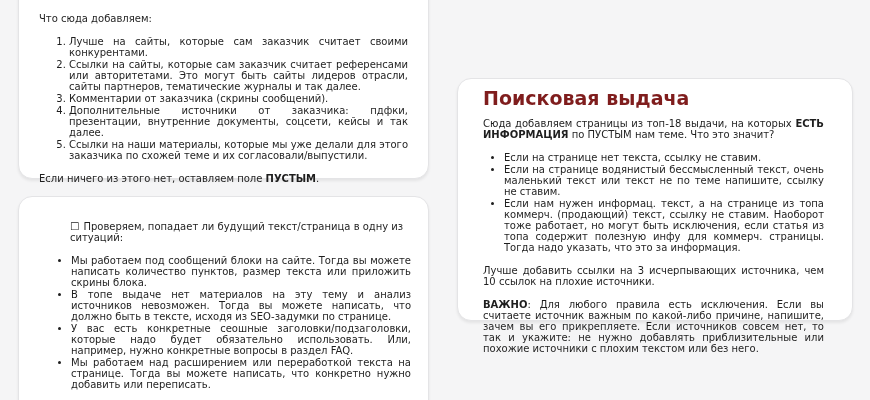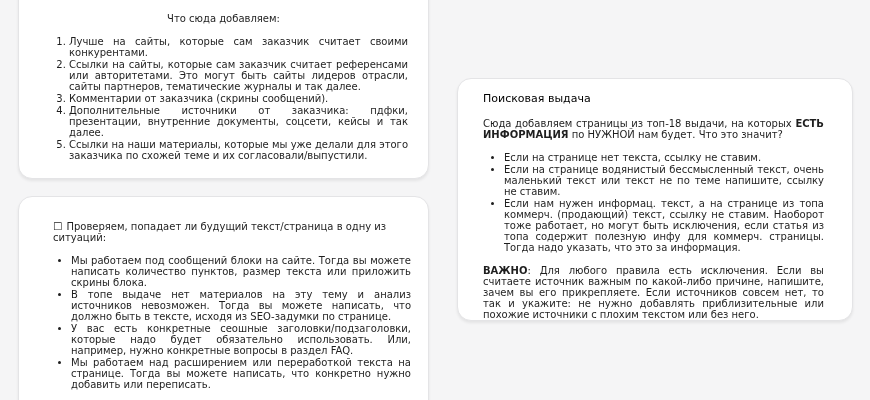--- a/index.html
+++ b/index.html
@@ -34,72 +34,73 @@
     left: 18px; top: 196px;
     width: 411px; height: 420px;
     padding: 12px 17px 0 29px;
   }
   #card-serp {
     left: 457px; top: 78px;
     width: 396px; height: 243px;
     padding: 12px 28px 0 25px;
   }
   .card-title {
-    font-size: 11px;
+    font-size: 19px;
     line-height: 15px;
-    font-weight: 400;
-    color: #000000;
+    font-weight: 700;
+    color: #7f1d1d;
   }
   .small-title {
     font-size: 10px;
     line-height: 11px;
-    text-align: center;
   }
   p { margin: 12px 0 0 0; }
   p.justified, li { text-align: justify; }
   ol, ul { margin: 12px 0 0 0; }
   #card-sources ol { padding-left: 30px; }
   #card-structure ul { padding-left: 23px; }
   #card-serp ul { padding-left: 21px; }
   li { margin: 0 0 1px 0; }
   b { font-weight: bold; }
-  .checkbox-line { margin-left: 5px; }
+  .checkbox-line { margin-left: 22px; }
   .checkbox-glyph {
     display: inline-block;
     margin-right: 4px;
     font-size: 10.5px;
   }
 </style>
 </head>
 <body>
 
 <section class="card" id="card-sources">
   <div class="small-title">Что сюда добавляем:</div>
   <ol>
       <li>Лучше на сайты, которые сам заказчик считает своими конкурентами.</li>
       <li>Ссылки на сайты, которые сам заказчик считает референсами или авторитетами. Это могут быть сайты лидеров отрасли, сайты партнеров, тематические журналы и так далее.</li>
       <li>Комментарии от заказчика (скрины сообщений).</li>
       <li>Дополнительные источники от заказчика: пдфки, презентации, внутренние документы, соцсети, кейсы и так далее.</li>
       <li>Ссылки на наши материалы, которые мы уже делали для этого заказчика по схожей теме и их согласовали/выпустили.</li>
     </ol>
+  <p class="justified"><span>Если ничего из этого нет, оставляем поле </span><b>ПУСТЫМ</b><span>.</span></p>
 </section>
 
 <section class="card" id="card-structure">
   <p class="checkbox-line"><span class="checkbox-glyph">☐</span><span>Проверяем, попадает ли будущий текст/страница в одну из ситуаций:</span></p>
   <ul>
       <li>Мы работаем под сообщений блоки на сайте. Тогда вы можете написать количество пунктов, размер текста или приложить скрины блока.</li>
       <li>В топе выдаче нет материалов на эту тему и анализ источников невозможен. Тогда вы можете написать, что должно быть в тексте, исходя из SEO-задумки по странице.</li>
       <li>У вас есть конкретные сеошные заголовки/подзаголовки, которые надо будет обязательно использовать. Или, например, нужно конкретные вопросы в раздел FAQ.</li>
       <li>Мы работаем над расширением или переработкой текста на странице. Тогда вы можете написать, что конкретно нужно добавить или переписать.</li>
     </ul>
 
 </section>
 
 <section class="card" id="card-serp">
   <div class="card-title">Поисковая выдача</div>
-  <p class="justified"><span>Сюда добавляем страницы из топ-18 выдачи, на которых </span><b>ЕСТЬ ИНФОРМАЦИЯ</b><span> по НУЖНОЙ нам будет. Что это значит?</span></p>
+  <p class="justified"><span>Сюда добавляем страницы из топ-18 выдачи, на которых </span><b>ЕСТЬ ИНФОРМАЦИЯ</b><span> по ПУСТЫМ нам теме. Что это значит?</span></p>
   <ul>
       <li>Если на странице нет текста, ссылку не ставим.</li>
       <li>Если на странице водянистый бессмысленный текст, очень маленький текст или текст не по теме напишите, ссылку не ставим.</li>
       <li>Если нам нужен информац. текст, а на странице из топа коммерч. (продающий) текст, ссылку не ставим. Наоборот тоже работает, но могут быть исключения, если статья из топа содержит полезную инфу для коммерч. страницы. Тогда надо указать, что это за информация.</li>
     </ul>
+  <p class="justified">Лучше добавить ссылки на 3 исчерпывающих источника, чем 10 ссылок на плохие источники.</p>
   <p class="justified"><b>ВАЖНО</b><span>: Для любого правила есть исключения. Если вы считаете источник важным по какой-либо причине, напишите, зачем вы его прикрепляете. Если источников совсем нет, то так и укажите: не нужно добавлять приблизительные или похожие источники с плохим текстом или без него.</span></p>
 </section>
 
 </body></html>

